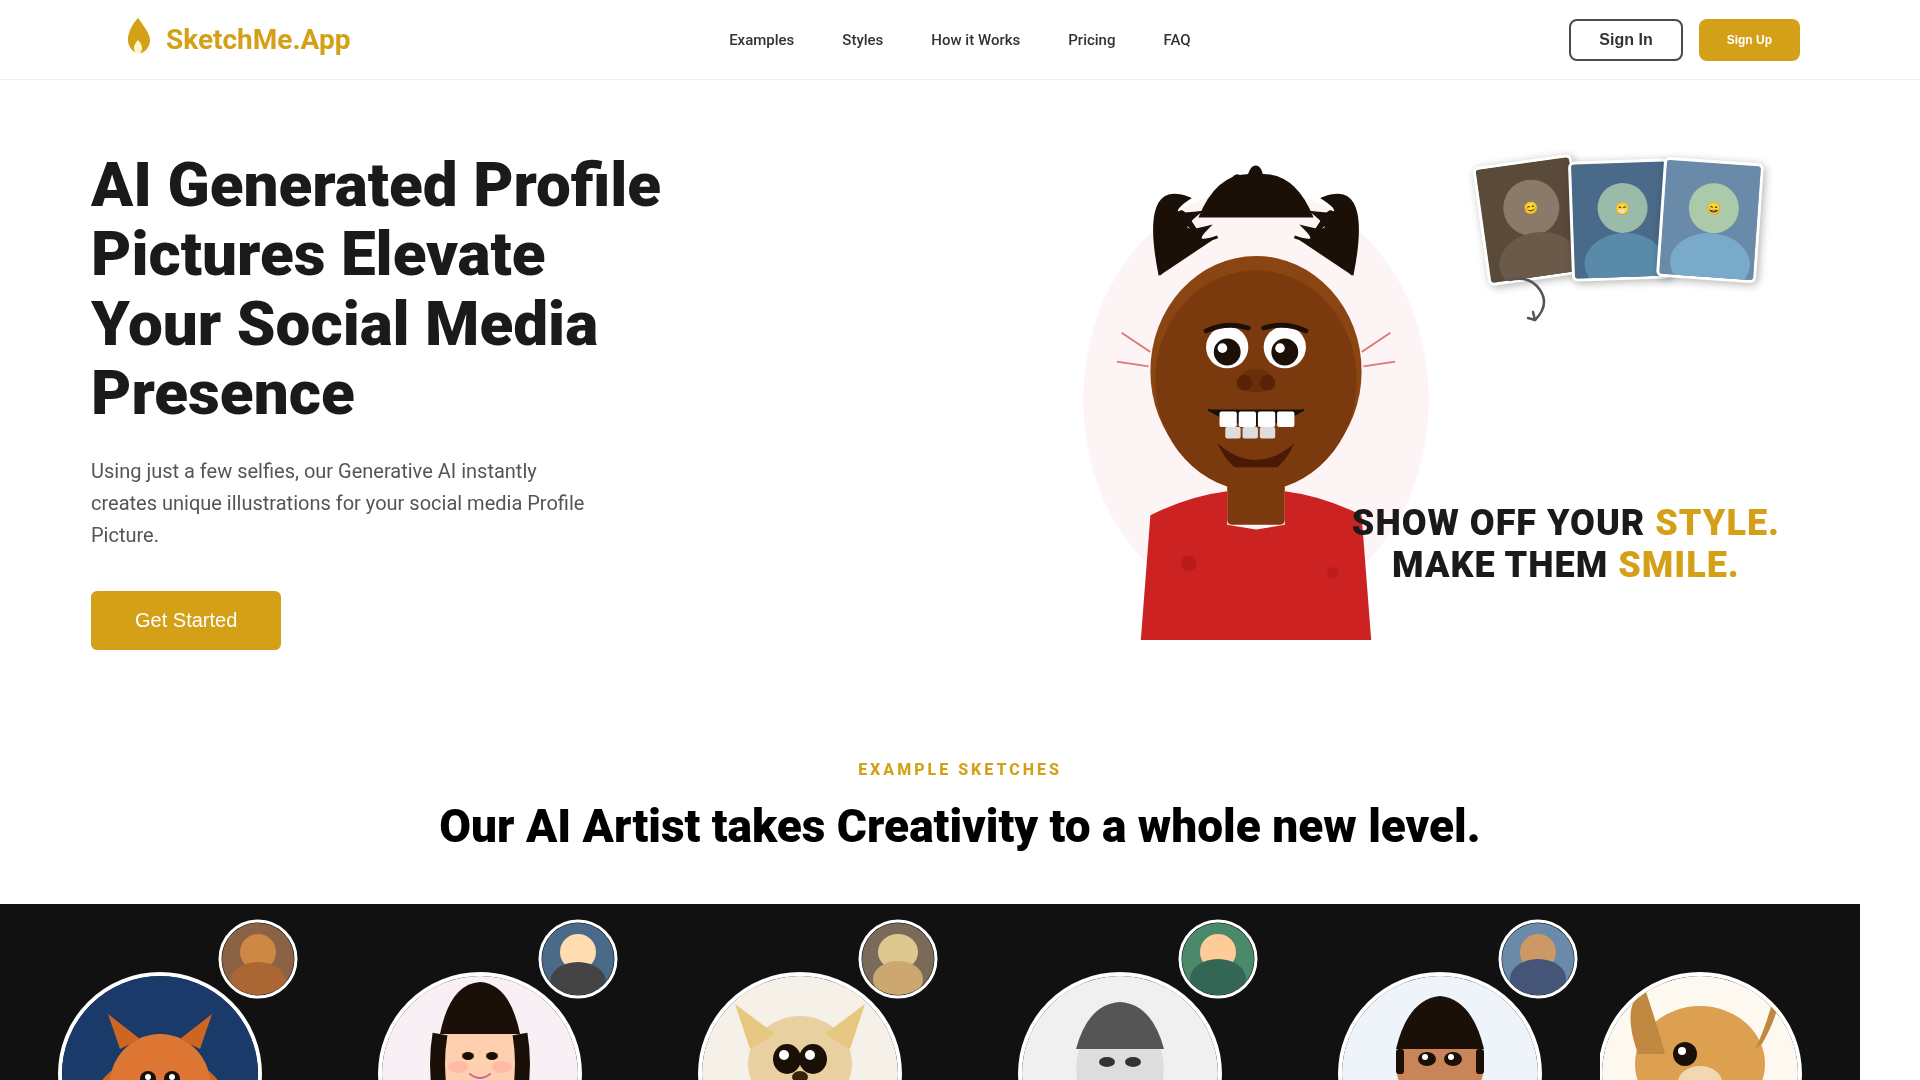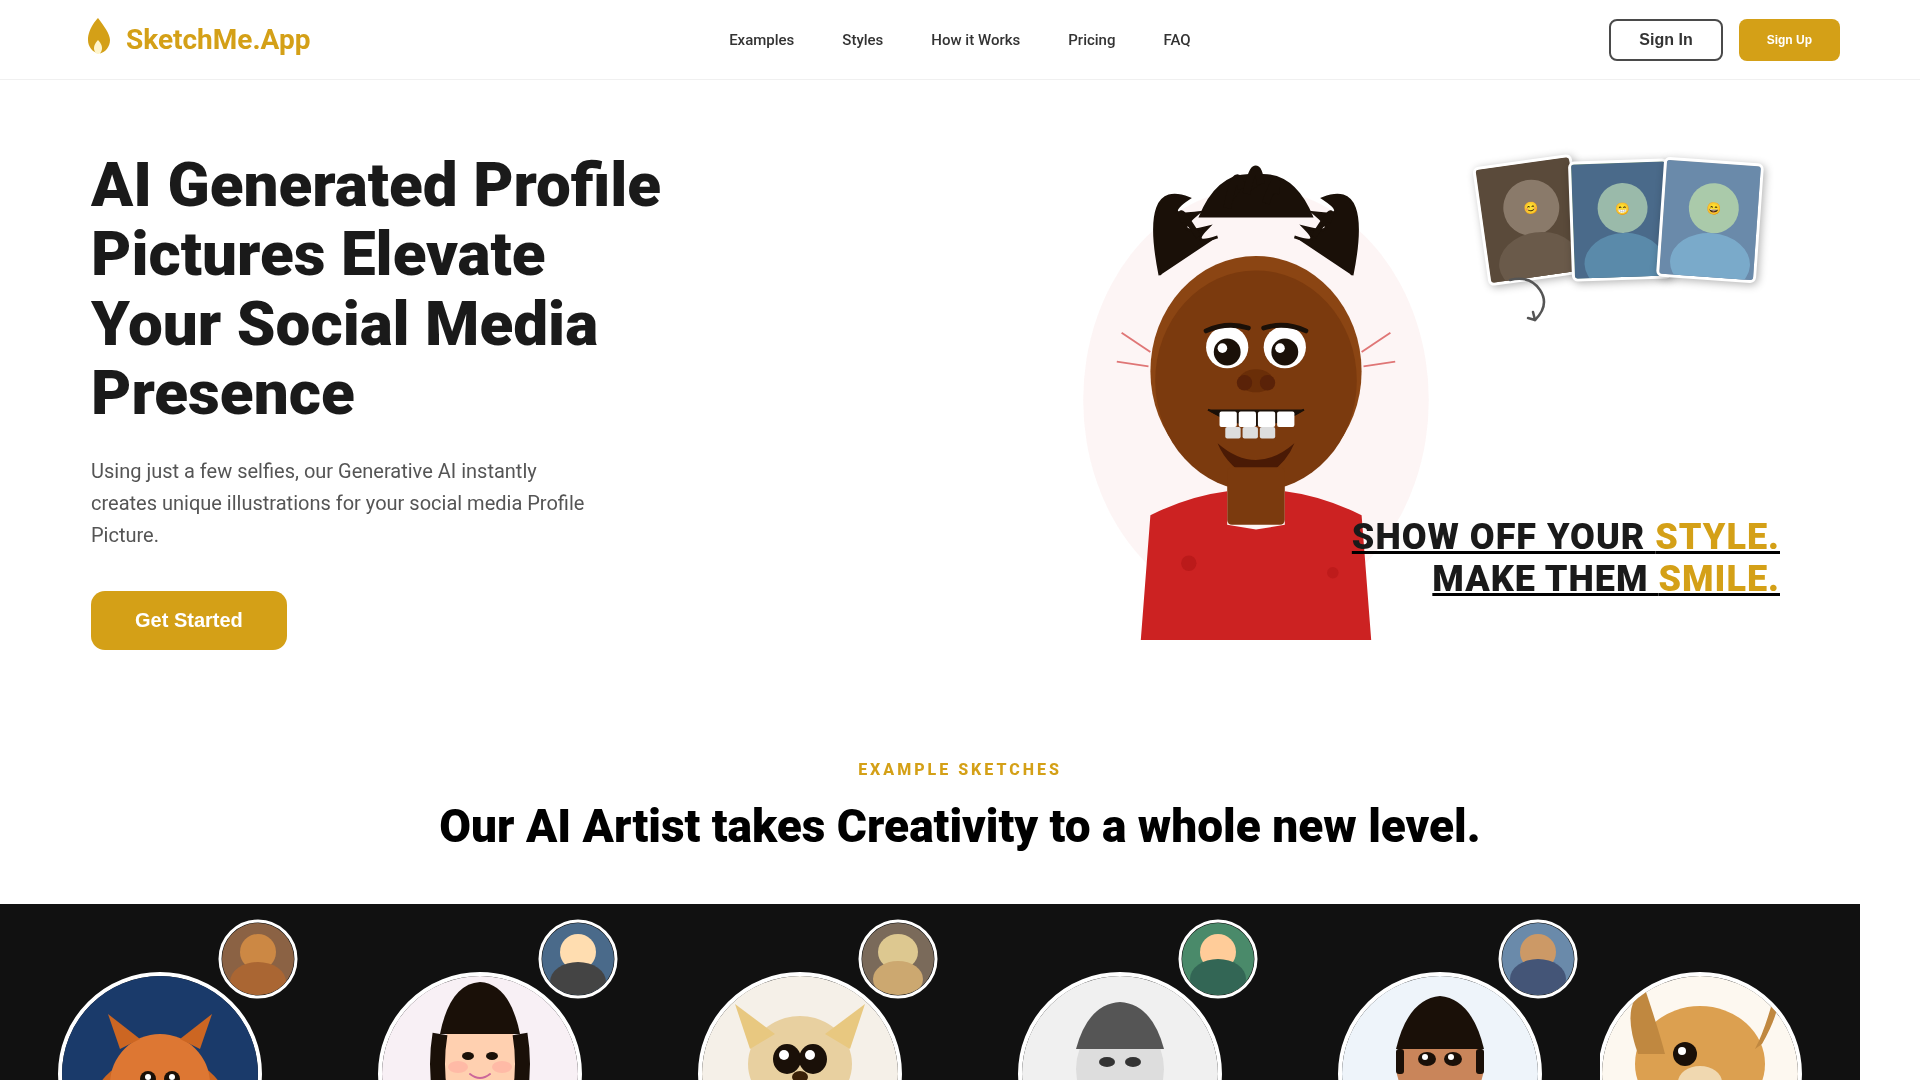--- a/index.html
+++ b/index.html
@@ -14,21 +14,21 @@
       width: 1920px;
       min-height: 1080px;
       overflow-x: hidden;
     }
 
     
     .navbar {
       display: flex;
       align-items: center;
       justify-content: space-between;
-      padding: 0 80px;
+      padding: 0 120px;
       height: 80px;
       background: #ffffff;
       border-bottom: 1px solid #f0f0f0;
     }
 
     .logo-area {
       display: flex;
       align-items: center;
       gap: 10px;
       cursor: pointer;
@@ -116,23 +116,23 @@
       line-height: 1.6;
       margin-bottom: 40px;
       max-width: 500px;
     }
 
     .btn-get-started {
       padding: 18px 44px;
       background: #D4A017;
       color: #ffffff;
       border: none;
-      border-radius: 14px;
+      border-radius: 6px;
       font-size: 20px;
-      font-weight: 700;
+      font-weight: 400;
       cursor: pointer;
     }
 
     
     .hero-image-area {
       flex: 1;
       position: relative;
       display: flex;
       align-items: center;
       justify-content: center;
@@ -182,25 +182,24 @@
 
     .photo-thumb:nth-child(3) {
       transform: rotate(4deg);
       background: #8a9aaa;
       z-index: 3;
     }
 
     
     .tagline-block {
       position: absolute;
-      bottom: 60px;
+      bottom: 74px;
       right: 60px;
-      text-align: right;
+      text-align: center;
       z-index: 3;
-      text-decoration: underline;
     }
 
     .tagline-line1 {
       font-size: 36px;
       font-weight: 900;
       color: #1a1a1a;
       letter-spacing: 1px;
     }
 
     .tagline-line2 {

